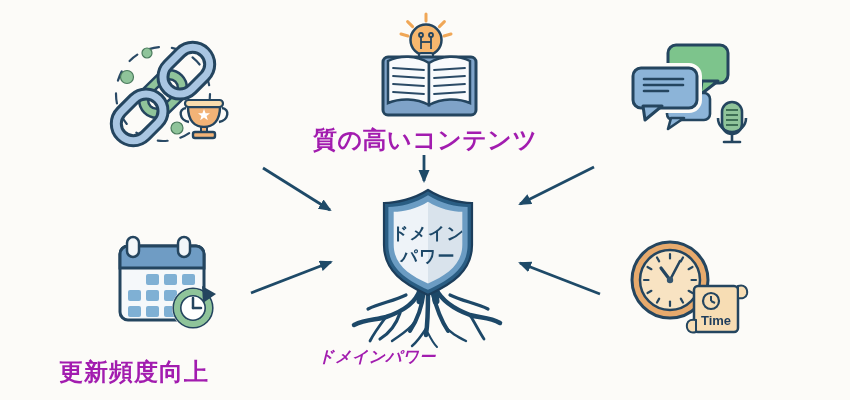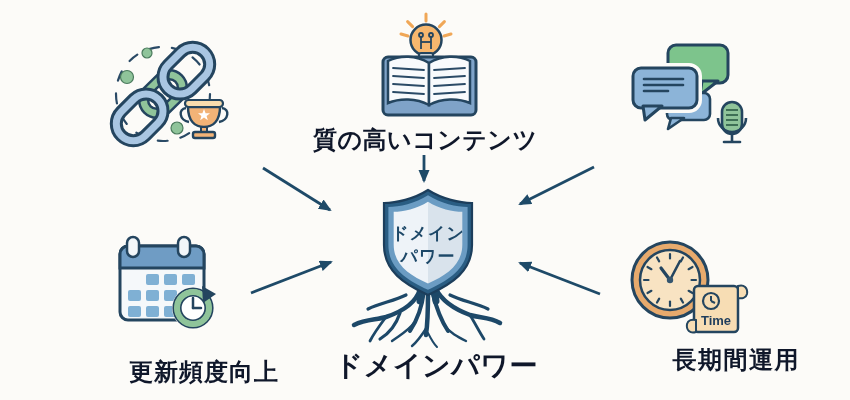--- a/index.html
+++ b/index.html
@@ -7,33 +7,33 @@
     position:relative;
     width:850px;height:400px;
     background:#fcfbf8;
     overflow:hidden;
     font-family:"Liberation Sans","DejaVu Sans",sans-serif;
   }
   .node-icon{position:absolute;}
   .node-label{
     position:absolute;
     width:220px;
-    text-align:right;
+    text-align:left;
     font-size:24px;
     font-weight:800;
     letter-spacing:0.5px;
-    color:#0f172a;
+    color:#a21caf;
     white-space:nowrap;
   }
   #arrow-layer{position:absolute;left:0;top:0;}
   #lbl-backlinks{left:55px;top:149px;}
   #lbl-content{left:313px;top:124px;}
   #lbl-citation{left:580px;top:149px;letter-spacing:1px;}
   #lbl-update{left:59px;top:356px;letter-spacing:1px;}
-  #lbl-domain-power{left:318px;top:347px;font-size:28px;}
+  #lbl-domain-power{left:318px;top:347px;font-size:16px;font-style:italic;}
   #lbl-longterm{left:580px;top:344px;letter-spacing:1.5px;}
   #icon-chain{left:108px;top:28px;}
   #icon-book{left:368px;top:8px;}
   #icon-bubbles{left:630px;top:38px;}
   #icon-calendar{left:112px;top:234px;}
   #icon-clock{left:622px;top:232px;}
   #icon-shield{left:340px;top:183px;}
   .shield-text{
     font-family:"Liberation Sans","DejaVu Sans",sans-serif;
     font-size:17px;font-weight:800;fill:#1d4868;letter-spacing:1px;
@@ -247,14 +247,13 @@
     <g transform="translate(88,60) scale(0.78) translate(-88,-60)">
       <path d="M88,7 C74,16 56,20 44,20 L44,62 C44,88 64,101 88,112 C112,101 132,88 132,62 L132,20 C120,20 102,16 88,7 Z" fill="url(#faceGrad)"></path>
     </g>
     <text class="shield-text" x="88" y="56" text-anchor="middle">ドメイン</text>
     <text class="shield-text" x="88" y="79" text-anchor="middle">パワー</text>
   </svg>
 
   <div class="node-label" id="lbl-content">質の高いコンテンツ</div>
   <div class="node-label" id="lbl-update">更新頻度向上</div>
   <div class="node-label" id="lbl-domain-power">ドメインパワー</div>
-  <div class="node-label" id="lbl-longterm">長期間運用</div>
 </div>
 
 </body></html>

